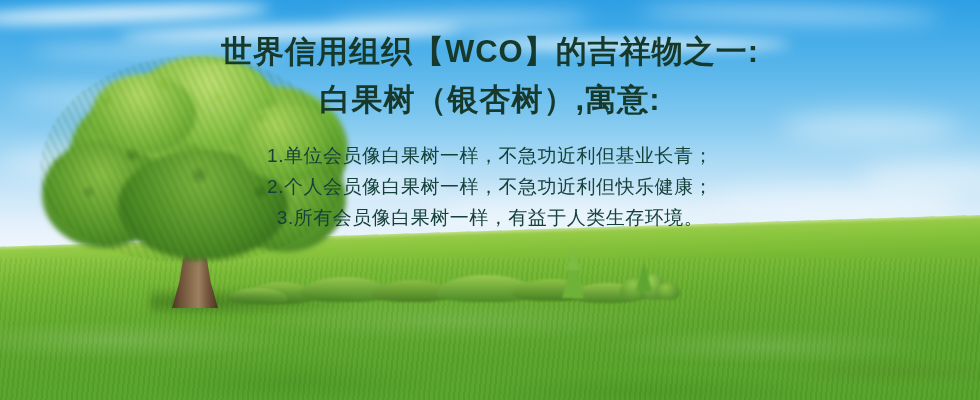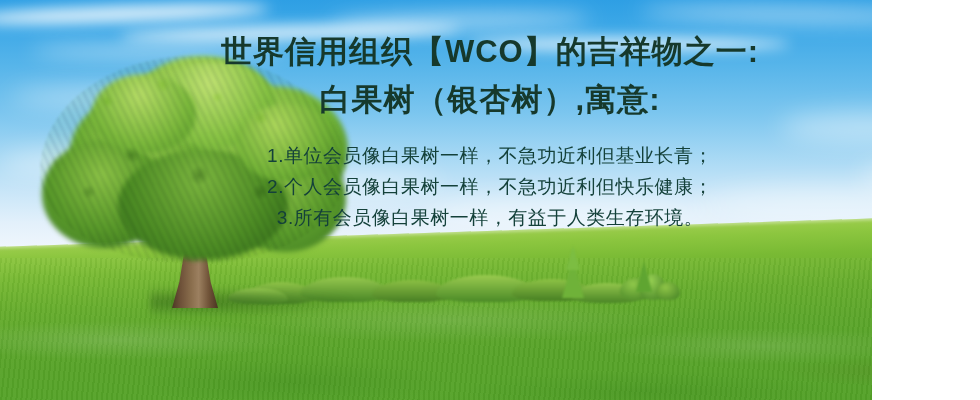--- a/index.html
+++ b/index.html
@@ -3,21 +3,21 @@
 <meta charset="utf-8">
 <title>WCO Banner</title>
 <style>
   html, body {
     margin: 0;
     padding: 0;
     background: #ffffff;
   }
   #banner {
     position: relative;
-    width: 872px;
+    width: 980px;
     height: 400px;
     overflow: hidden;
     font-family: "Liberation Sans", "DejaVu Sans", sans-serif;
     user-select: none;
   }
 
   
   .sky {
     position: absolute;
     left: 0; top: 0;

